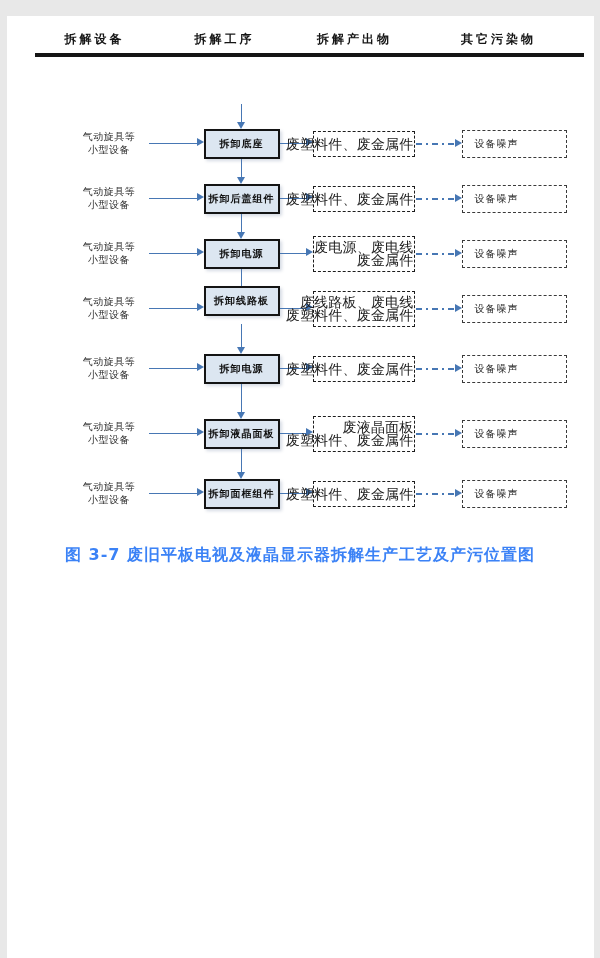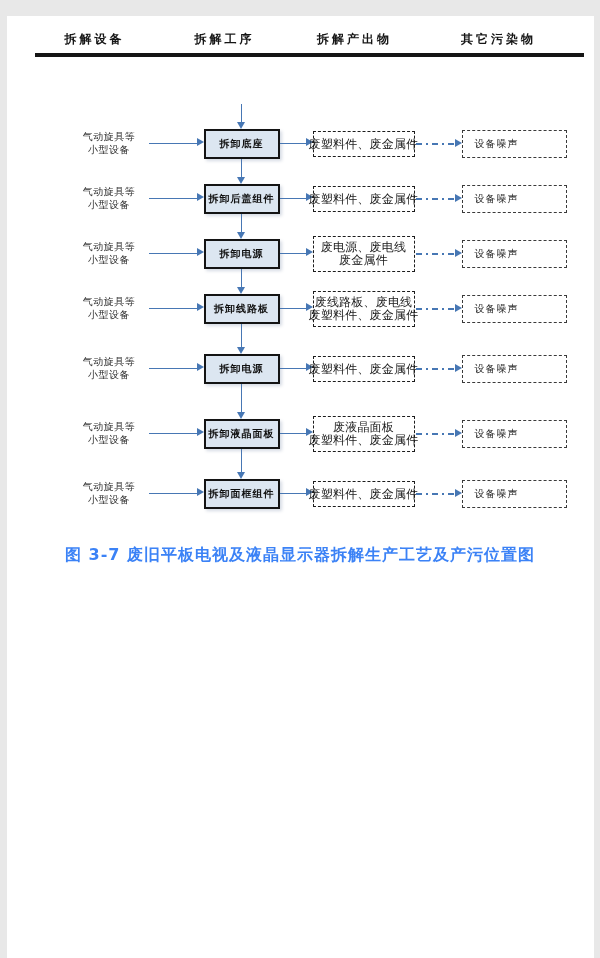--- a/index.html
+++ b/index.html
@@ -32,22 +32,22 @@
   .eq span{display:block;}
 
   
   .pbox{position:absolute;left:197px;width:76px;height:30px;background:var(--boxfill);
         border:2px solid #141414;display:flex;align-items:center;justify-content:center;
         font-weight:bold;font-size:10px;letter-spacing:1px;white-space:nowrap;
         box-shadow:2px 2px 3px rgba(110,130,160,.28);}
 
   
   .obox{position:absolute;left:306px;width:102px;border:1.6px dashed #1c1c1c;
-        display:flex;flex-direction:column;align-items:center;justify-content:center;
-        font-size:12px;line-height:13px;letter-spacing:0.2px;white-space:nowrap;color:#1b1b1b;}
+        display:flex;flex-direction:column;align-items:flex-end;justify-content:center;
+        font-size:14px;line-height:13px;letter-spacing:0.2px;white-space:nowrap;color:#1b1b1b;}
   .obox span{display:block;}
 
   
   .nbox{position:absolute;left:455px;width:105px;height:28px;border:1.4px dashed #3a3a3a;
         display:flex;align-items:center;padding-left:12px;font-size:10px;
         letter-spacing:1px;color:#2b2b2b;white-space:nowrap;}
 
   
   .hline{position:absolute;height:0;border-top:1.7px solid var(--arrow);}
   .hline.arr::after{content:"";position:absolute;top:-5.6px;right:-7px;width:0;height:0;
@@ -141,21 +141,21 @@
   <div class="ddline" style="top:237px"></div>
   <div class="nbox" style="top:224px">
     <span>设备噪声</span>
   </div>
 
   <div class="eq" style="top:279px">
     <span>气动旋具等</span>
     <span>小型设备</span>
   </div>
   <div class="hline arr" style="top:292px;left:142px;width:48px"></div>
-  <div class="pbox" style="top:278px">
+  <div class="pbox" style="top:270px">
     <span>拆卸线路板</span>
   </div>
   <div class="hline arr" style="top:292px;left:273px;width:26px"></div>
   <div class="obox" style="top:275px;height:36px">
     <span>废线路板、废电线</span>
     <span>废塑料件、废金属件</span>
   </div>
   <div class="ddline" style="top:292px"></div>
   <div class="nbox" style="top:279px">
     <span>设备噪声</span>

